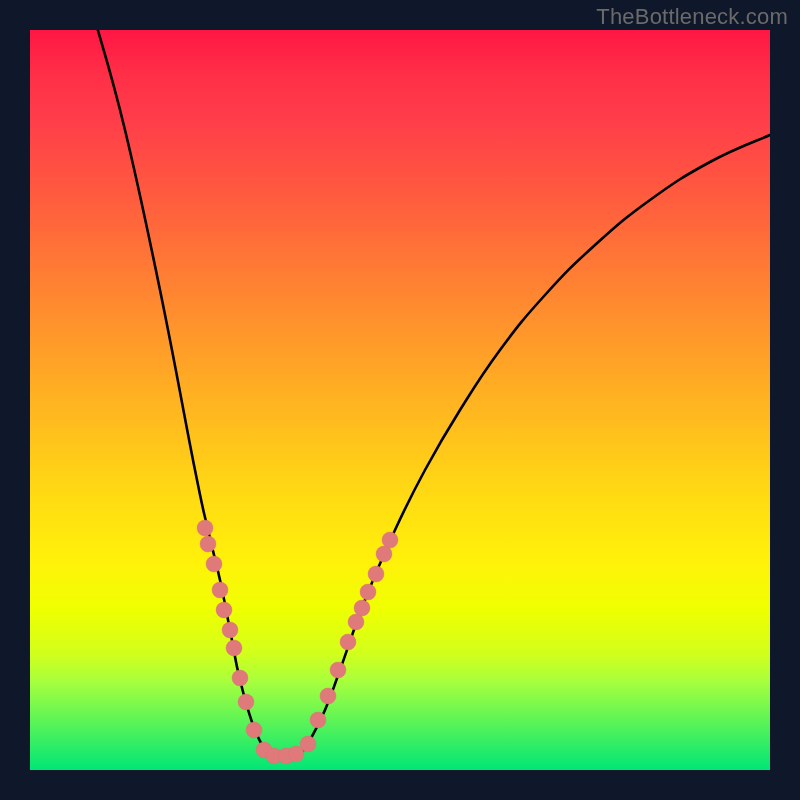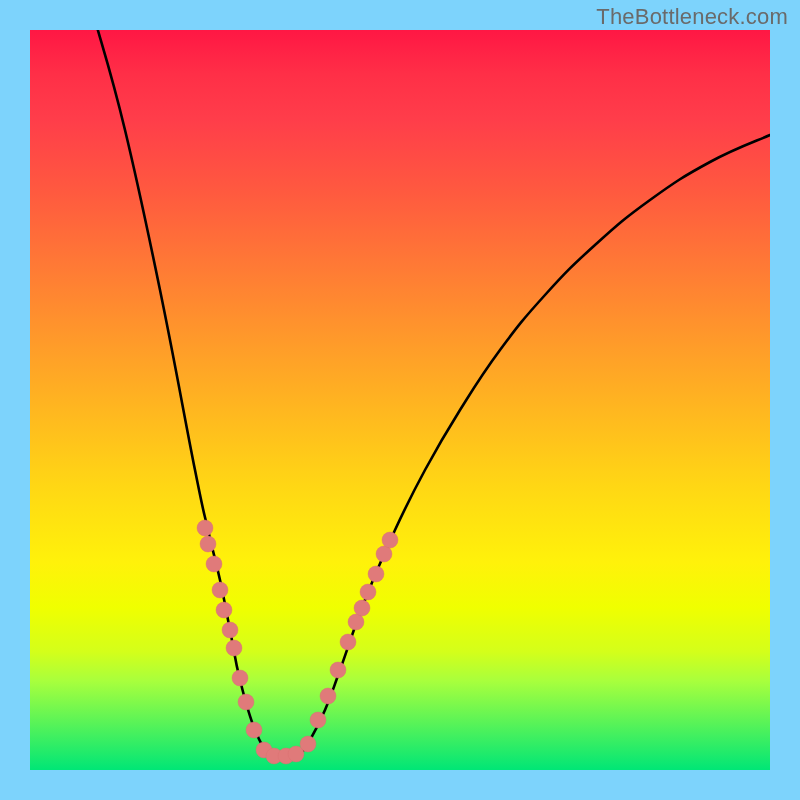--- a/index.html
+++ b/index.html
@@ -8,21 +8,21 @@
     width: 800px;
     height: 800px;
     overflow: hidden;
     background: #000;
     font-family: Arial, Helvetica, sans-serif;
   }
   .frame {
     position: relative;
     width: 800px;
     height: 800px;
-    background: #7dd3fc;
+    background: #0f172a;
   }
   .plot {
     position: absolute;
     left: 30px;
     top: 30px;
     width: 740px;
     height: 740px;
     background: linear-gradient(
       to bottom,
       #ff1744 0%,

